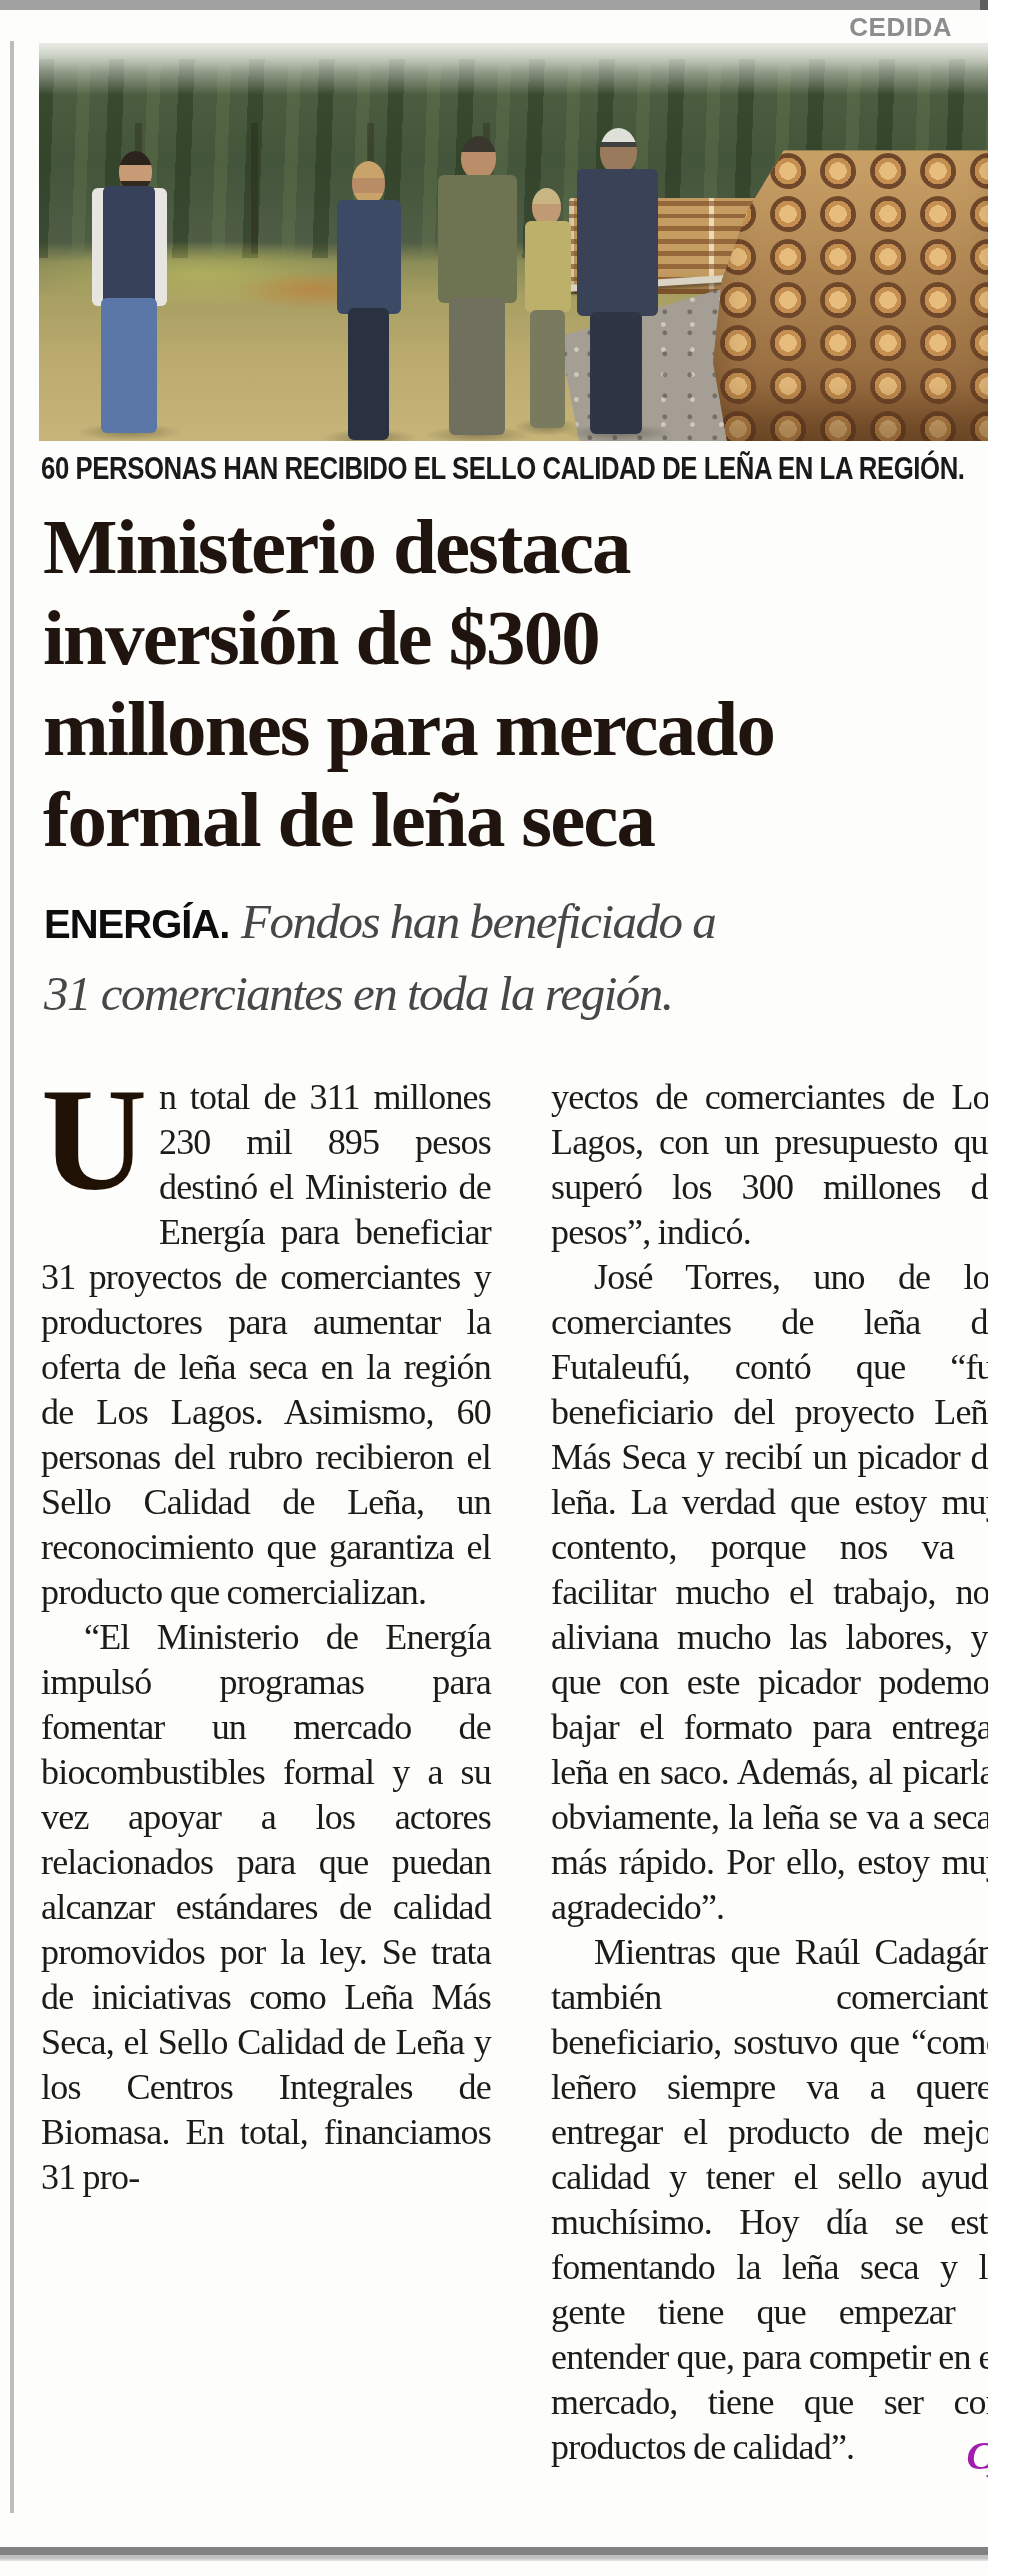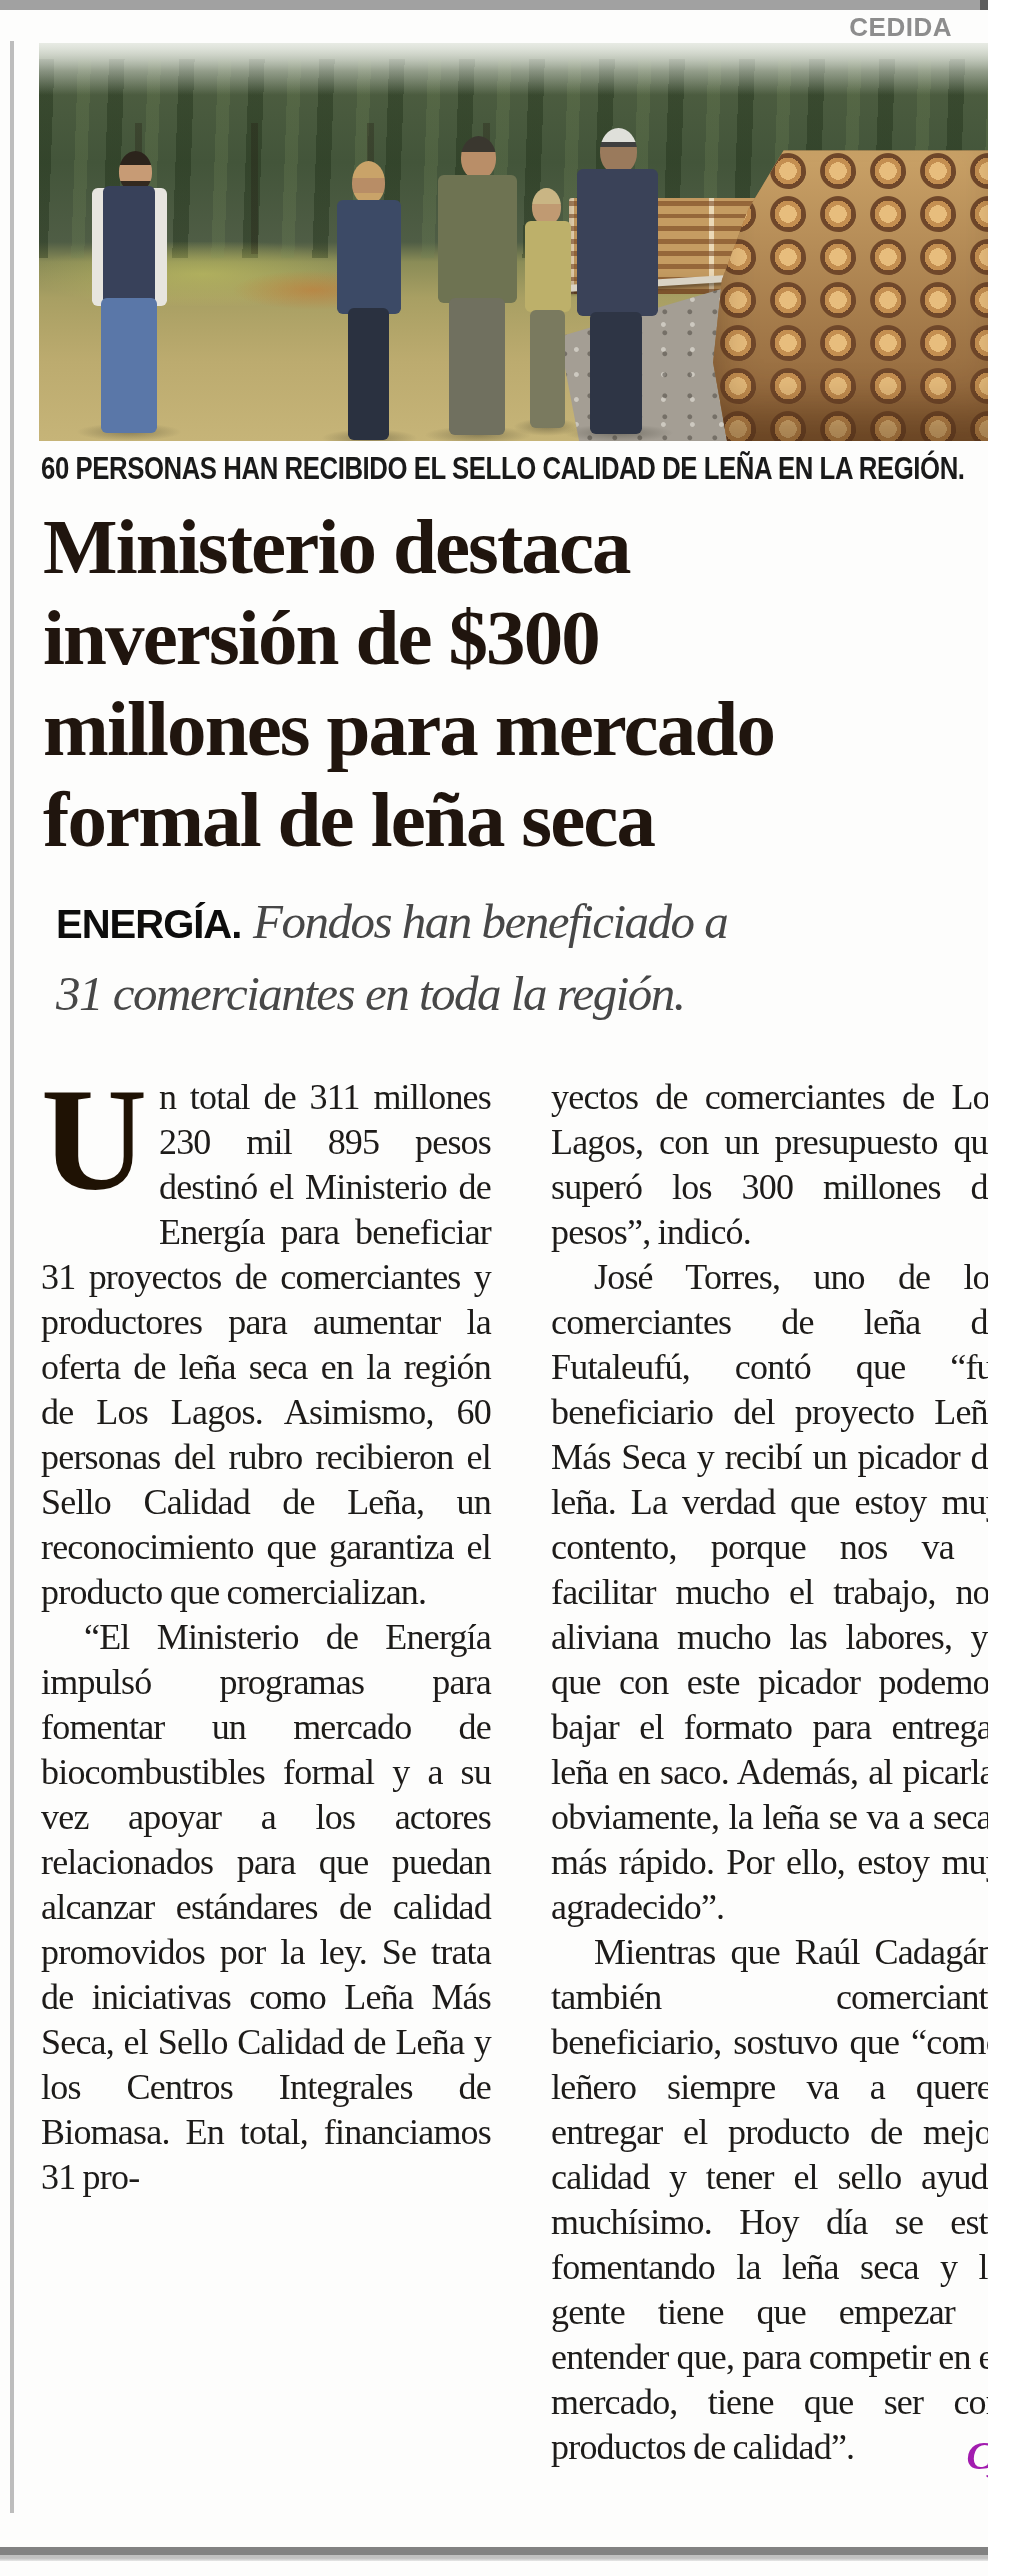--- a/index.html
+++ b/index.html
@@ -57,21 +57,21 @@
             background:radial-gradient(ellipse,rgba(35,35,25,.35),rgba(0,0,0,0) 70%);}
   .p-head{border-radius:50% 50% 46% 46%;}
 
   
   .caption{position:absolute;left:41px;top:451px;white-space:nowrap;
            font:700 31px "Liberation Sans",sans-serif;color:#1a1a1a;letter-spacing:-0.5px;
            transform:scaleX(.83);transform-origin:left top;}
   .headline{position:absolute;left:39px;top:497px;width:979px;margin:4px;
             font:700 79px/91px "Liberation Serif",serif;color:var(--c-headline,#20150e);
             letter-spacing:-1.9px;}
-  .kicker{position:absolute;left:56px;top:893px;width:967px;line-height:64px;}
+  .kicker{position:absolute;left:44px;top:893px;width:967px;line-height:64px;}
   .kicker-label{font:700 40px "Liberation Sans",sans-serif;color:#0d0d0d;letter-spacing:-1px;
                 margin-right:11.6px;}
   .kicker-text{font:italic 49px "Liberation Serif",serif;color:var(--c-kicker,#474747);
                letter-spacing:-1.5px;}
 
   
   .col{position:absolute;top:1075px;width:450px;}
   .col-left{left:41px;}
   .col-right{left:551px;width:452px;}
   .para{margin:0;font-size:36px;line-height:45px;text-align:justify;color:var(--c-body,#1d1b19);

